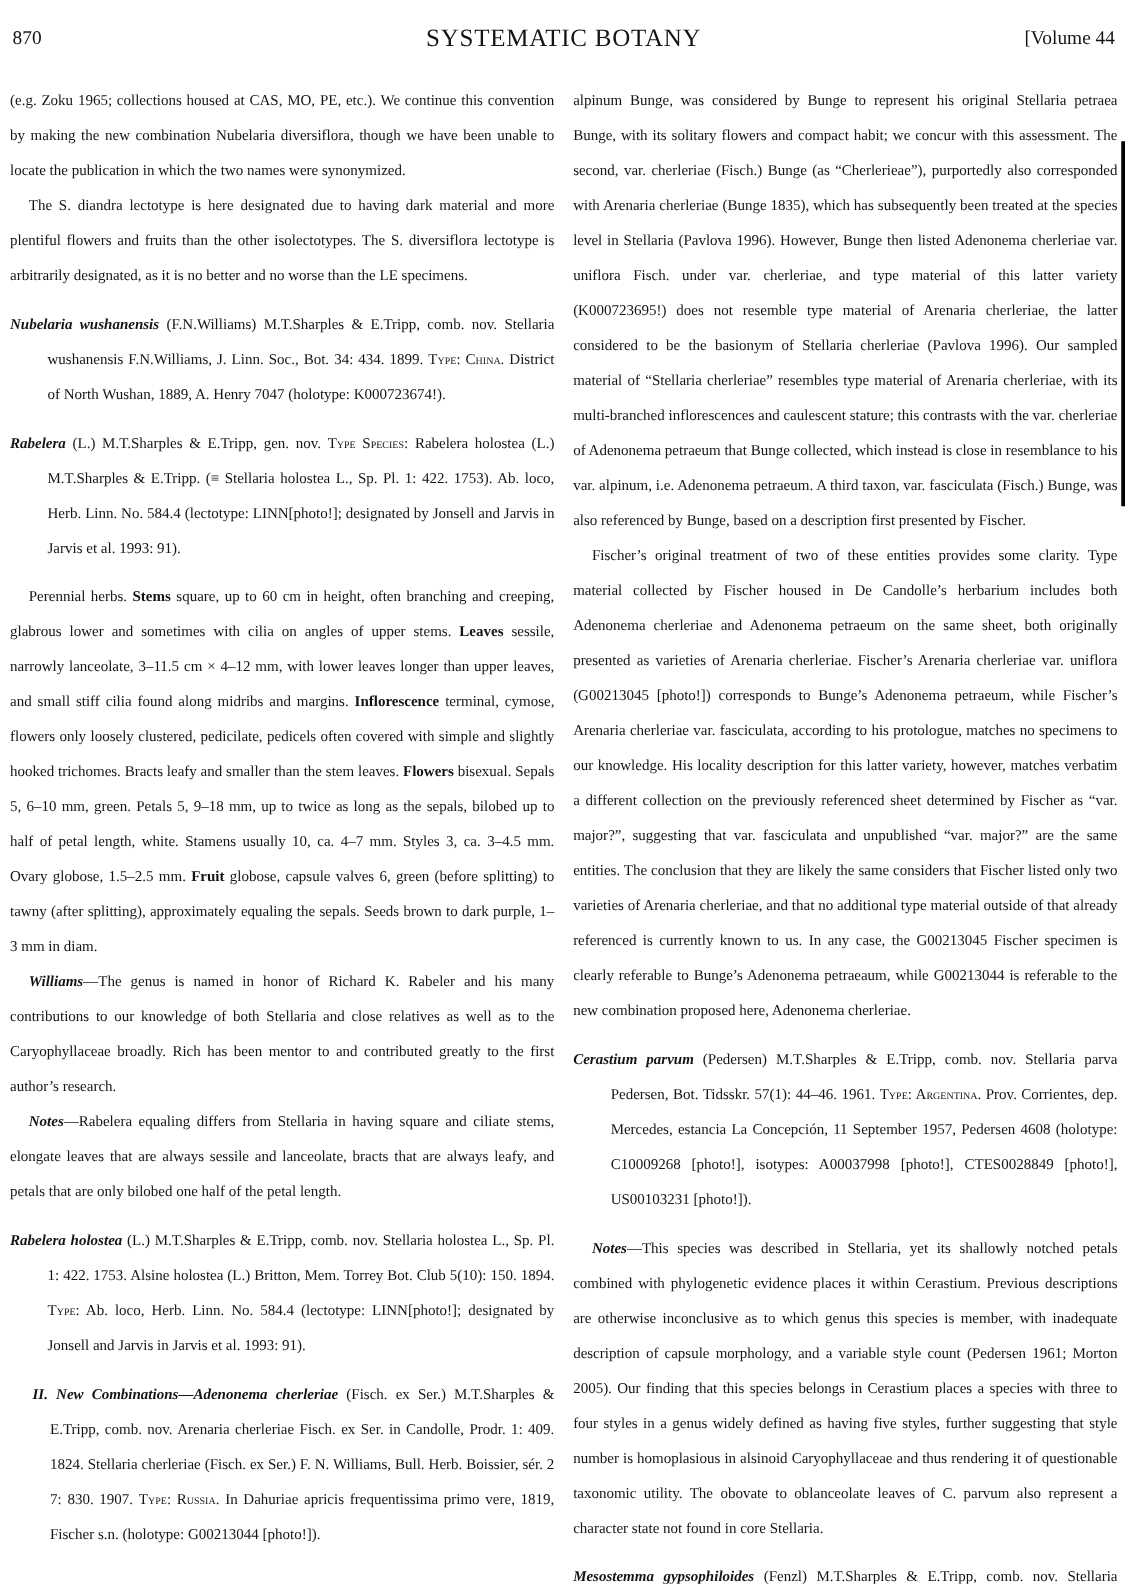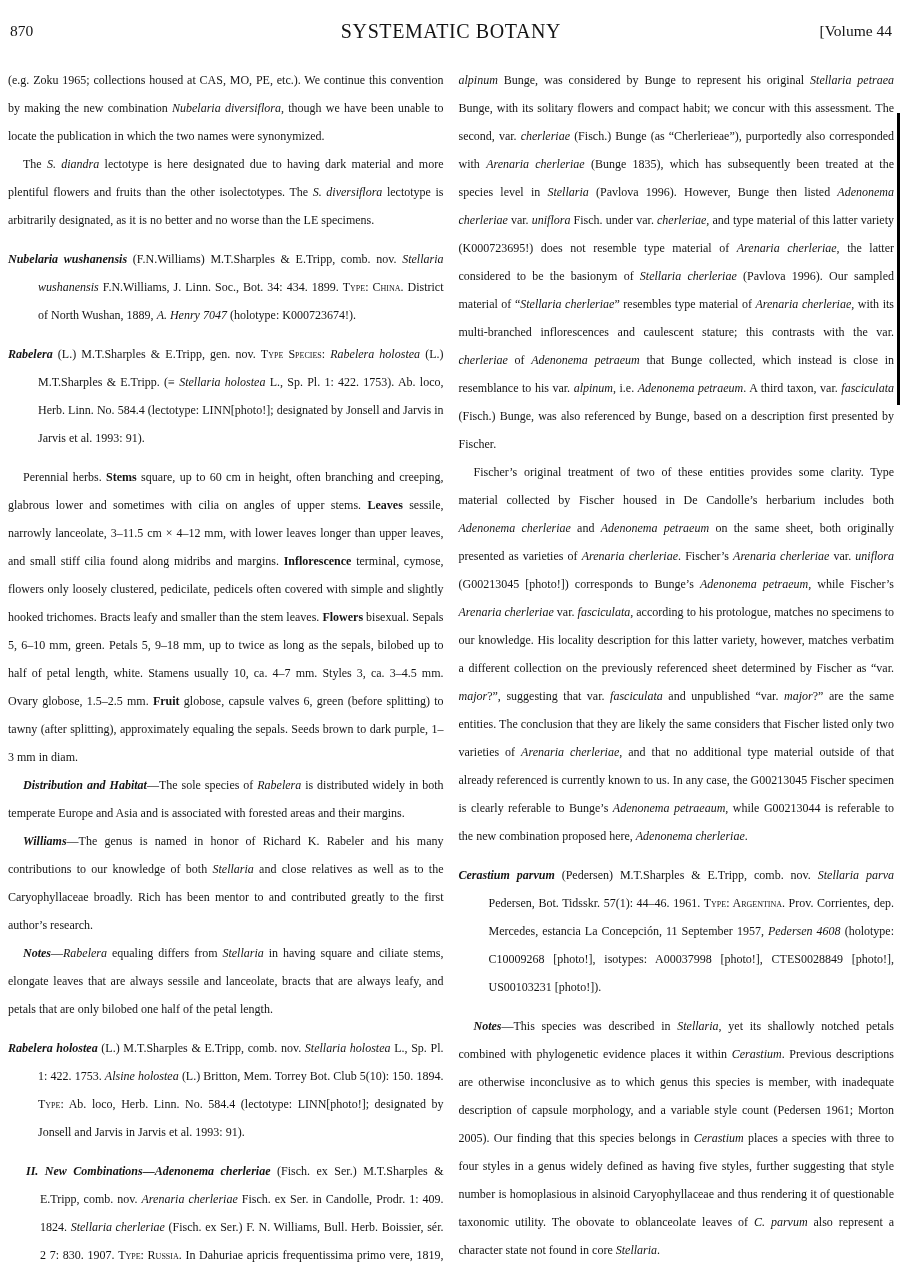--- a/index.html
+++ b/index.html
@@ -36,21 +36,21 @@
     font-size: 12px;
     line-height: 28px;
     text-align: justify;
   }
   .col p { margin: 0; }
   .flow  { text-indent: 0; }
   .para  { text-indent: 15px; }
   .entry  { padding-left: 30px; text-indent: -30px; }
   .entry2 { padding-left: 32px; text-indent: -14px; }
   .space-before { margin-top: 11px !important; }
-  .i  { font-style: italic; }
+  .i  { }
   .b  { font-weight: bold; }
   .bi { font-weight: bold; font-style: italic; }
   .sc { font-variant: small-caps; }
   .edge-artifact {
     position: absolute;
     right: 0; top: 113px;
     width: 3px; height: 292px;
     background: #000;
   }
 </style>
@@ -63,21 +63,20 @@
     <span class="journal-title">SYSTEMATIC BOTANY</span>
     <span class="volume-label">[Volume 44</span>
   </div>
   <div class="columns">
     <div class="col">
         <p class="flow"><span>(e.g. Zoku 1965; collections housed at CAS, MO, PE, etc.). We continue this convention by making the new combination </span><span class="i">Nubelaria diversiflora</span><span>, though we have been unable to locate the publication in which the two names were synonymized.</span></p>
         <p class="para"><span>The </span><span class="i">S. diandra</span><span> lectotype is here designated due to having dark material and more plentiful flowers and fruits than the other isolectotypes. The </span><span class="i">S. diversiflora</span><span> lectotype is arbitrarily designated, as it is no better and no worse than the LE specimens.</span></p>
         <p class="entry space-before"><span class="bi">Nubelaria wushanensis</span><span> (F.N.Williams) M.T.Sharples &amp; E.Tripp, comb. nov. </span><span class="i">Stellaria wushanensis</span><span> F.N.Williams, J. Linn. Soc., Bot. 34: 434. 1899. </span><span class="sc">Type: China.</span><span> District of North Wushan, 1889, </span><span class="i">A. Henry 7047</span><span> (holotype: K000723674!).</span></p>
         <p class="entry space-before"><span class="bi">Rabelera</span><span> (L.) M.T.Sharples &amp; E.Tripp, gen. nov. </span><span class="sc">Type Species:</span><span> </span><span class="i">Rabelera holostea</span><span> (L.) M.T.Sharples &amp; E.Tripp. (≡ </span><span class="i">Stellaria holostea</span><span> L., Sp. Pl. 1: 422. 1753). Ab. loco, Herb. Linn. No. 584.4 (lectotype: LINN[photo!]; designated by Jonsell and Jarvis in Jarvis et al. 1993: 91).</span></p>
         <p class="para space-before"><span>Perennial herbs. </span><span class="b">Stems</span><span> square, up to 60 cm in height, often branching and creeping, glabrous lower and sometimes with cilia on angles of upper stems. </span><span class="b">Leaves</span><span> sessile, narrowly lanceolate, 3–11.5 cm × 4–12 mm, with lower leaves longer than upper leaves, and small stiff cilia found along midribs and margins. </span><span class="b">Inflorescence</span><span> terminal, cymose, flowers only loosely clustered, pedicilate, pedicels often covered with simple and slightly hooked trichomes. Bracts leafy and smaller than the stem leaves. </span><span class="b">Flowers</span><span> bisexual. Sepals 5, 6–10 mm, green. Petals 5, 9–18 mm, up to twice as long as the sepals, bilobed up to half of petal length, white. Stamens usually 10, ca. 4–7 mm. Styles 3, ca. 3–4.5 mm. Ovary globose, 1.5–2.5 mm. </span><span class="b">Fruit</span><span> globose, capsule valves 6, green (before splitting) to tawny (after splitting), approximately equaling the sepals. Seeds brown to dark purple, 1–3 mm in diam.</span></p>
-        <p class="para"><span class="bi">Distribution and Habitat</span><span>—The sole species of </span><span class="i">Rabelera</span><span> is distributed widely in both temperate Europe and Asia and is associated with forested areas and their margins.</span></p>
         <p class="para"><span class="bi">Williams</span><span>—The genus is named in honor of Richard K. Rabeler and his many contributions to our knowledge of both </span><span class="i">Stellaria</span><span> and close relatives as well as to the Caryophyllaceae broadly. Rich has been mentor to and contributed greatly to the first author’s research.</span></p>
         <p class="para"><span class="bi">Notes</span><span>—</span><span class="i">Rabelera</span><span> equaling differs from </span><span class="i">Stellaria</span><span> in having square and ciliate stems, elongate leaves that are always sessile and lanceolate, bracts that are always leafy, and petals that are only bilobed one half of the petal length.</span></p>
         <p class="entry space-before"><span class="bi">Rabelera holostea</span><span> (L.) M.T.Sharples &amp; E.Tripp, comb. nov. </span><span class="i">Stellaria holostea</span><span> L., Sp. Pl. 1: 422. 1753. </span><span class="i">Alsine holostea</span><span> (L.) Britton, Mem. Torrey Bot. Club 5(10): 150. 1894. </span><span class="sc">Type:</span><span> Ab. loco, Herb. Linn. No. 584.4 (lectotype: LINN[photo!]; designated by Jonsell and Jarvis in Jarvis et al. 1993: 91).</span></p>
         <p class="entry2 space-before"><span class="bi">II. New Combinations—Adenonema cherleriae</span><span> (Fisch. ex Ser.) M.T.Sharples &amp; E.Tripp, comb. nov. </span><span class="i">Arenaria cherleriae</span><span> Fisch. ex Ser. in Candolle, Prodr. 1: 409. 1824. </span><span class="i">Stellaria cherleriae</span><span> (Fisch. ex Ser.) F. N. Williams, Bull. Herb. Boissier, sér. 2 7: 830. 1907. </span><span class="sc">Type: Russia.</span><span> In Dahuriae apricis frequentissima primo vere, 1819, </span><span class="i">Fischer s.n.</span><span> (holotype: G00213044 [photo!]).</span></p>
       </div>
     <div class="col">
         <p class="flow"><span class="i">alpinum</span><span> Bunge, was considered by Bunge to represent his original </span><span class="i">Stellaria petraea</span><span> Bunge, with its solitary flowers and compact habit; we concur with this assessment. The second, var. </span><span class="i">cherleriae</span><span> (Fisch.) Bunge (as “Cherlerieae”), purportedly also corresponded with </span><span class="i">Arenaria cherleriae</span><span> (Bunge 1835), which has subsequently been treated at the species level in </span><span class="i">Stellaria</span><span> (Pavlova 1996). However, Bunge then listed </span><span class="i">Adenonema cherleriae</span><span> var. </span><span class="i">uniflora</span><span> Fisch. under var. </span><span class="i">cherleriae</span><span>, and type material of this latter variety (K000723695!) does not resemble type material of </span><span class="i">Arenaria cherleriae</span><span>, the latter considered to be the basionym of </span><span class="i">Stellaria cherleriae</span><span> (Pavlova 1996). Our sampled material of “</span><span class="i">Stellaria cherleriae</span><span>” resembles type material of </span><span class="i">Arenaria cherleriae</span><span>, with its multi-branched inflorescences and caulescent stature; this contrasts with the var. </span><span class="i">cherleriae</span><span> of </span><span class="i">Adenonema petraeum</span><span> that Bunge collected, which instead is close in resemblance to his var. </span><span class="i">alpinum</span><span>, i.e. </span><span class="i">Adenonema petraeum</span><span>. A third taxon, var. </span><span class="i">fasciculata</span><span> (Fisch.) Bunge, was also referenced by Bunge, based on a description first presented by Fischer.</span></p>
         <p class="para"><span>Fischer’s original treatment of two of these entities provides some clarity. Type material collected by Fischer housed in De Candolle’s herbarium includes both </span><span class="i">Adenonema cherleriae</span><span> and </span><span class="i">Adenonema petraeum</span><span> on the same sheet, both originally presented as varieties of </span><span class="i">Arenaria cherleriae</span><span>. Fischer’s </span><span class="i">Arenaria cherleriae</span><span> var. </span><span class="i">uniflora</span><span> (G00213045 [photo!]) corresponds to Bunge’s </span><span class="i">Adenonema petraeum</span><span>, while Fischer’s </span><span class="i">Arenaria cherleriae</span><span> var. </span><span class="i">fasciculata</span><span>, according to his protologue, matches no specimens to our knowledge. His locality description for this latter variety, however, matches verbatim a different collection on the previously referenced sheet determined by Fischer as “var. </span><span class="i">major</span><span>?”, suggesting that var. </span><span class="i">fasciculata</span><span> and unpublished “var. </span><span class="i">major</span><span>?” are the same entities. The conclusion that they are likely the same considers that Fischer listed only two varieties of </span><span class="i">Arenaria cherleriae</span><span>, and that no additional type material outside of that already referenced is currently known to us. In any case, the G00213045 Fischer specimen is clearly referable to Bunge’s </span><span class="i">Adenonema petraeaum</span><span>, while G00213044 is referable to the new combination proposed here, </span><span class="i">Adenonema cherleriae</span><span>.</span></p>
         <p class="entry space-before"><span class="bi">Cerastium parvum</span><span> (Pedersen) M.T.Sharples &amp; E.Tripp, comb. nov. </span><span class="i">Stellaria parva</span><span> Pedersen, Bot. Tidsskr. 57(1): 44–46. 1961. </span><span class="sc">Type: Argentina.</span><span> Prov. Corrientes, dep. Mercedes, estancia La Concepción, 11 September 1957, </span><span class="i">Pedersen 4608</span><span> (holotype: C10009268 [photo!], isotypes: A00037998 [photo!], CTES0028849 [photo!], US00103231 [photo!]).</span></p>
         <p class="para space-before"><span class="bi">Notes</span><span>—This species was described in </span><span class="i">Stellaria</span><span>, yet its shallowly notched petals combined with phylogenetic evidence places it within </span><span class="i">Cerastium</span><span>. Previous descriptions are otherwise inconclusive as to which genus this species is member, with inadequate description of capsule morphology, and a variable style count (Pedersen 1961; Morton 2005). Our finding that this species belongs in </span><span class="i">Cerastium</span><span> places a species with three to four styles in a genus widely defined as having five styles, further suggesting that style number is homoplasious in alsinoid Caryophyllaceae and thus rendering it of questionable taxonomic utility. The obovate to oblanceolate leaves of </span><span class="i">C. parvum</span><span> also represent a character state not found in core </span><span class="i">Stellaria</span><span>.</span></p>

